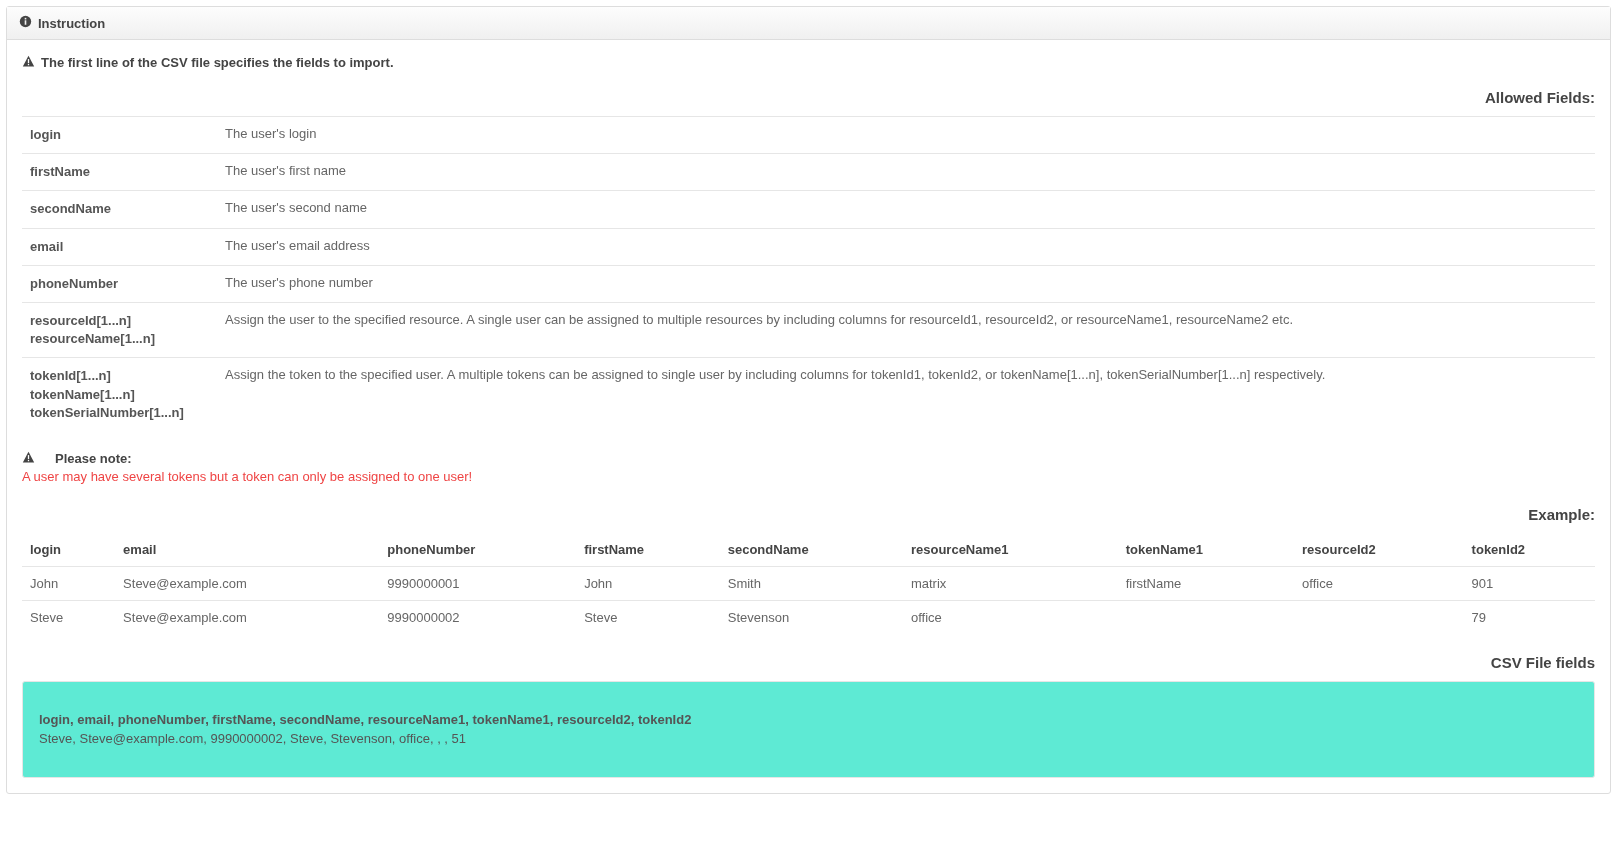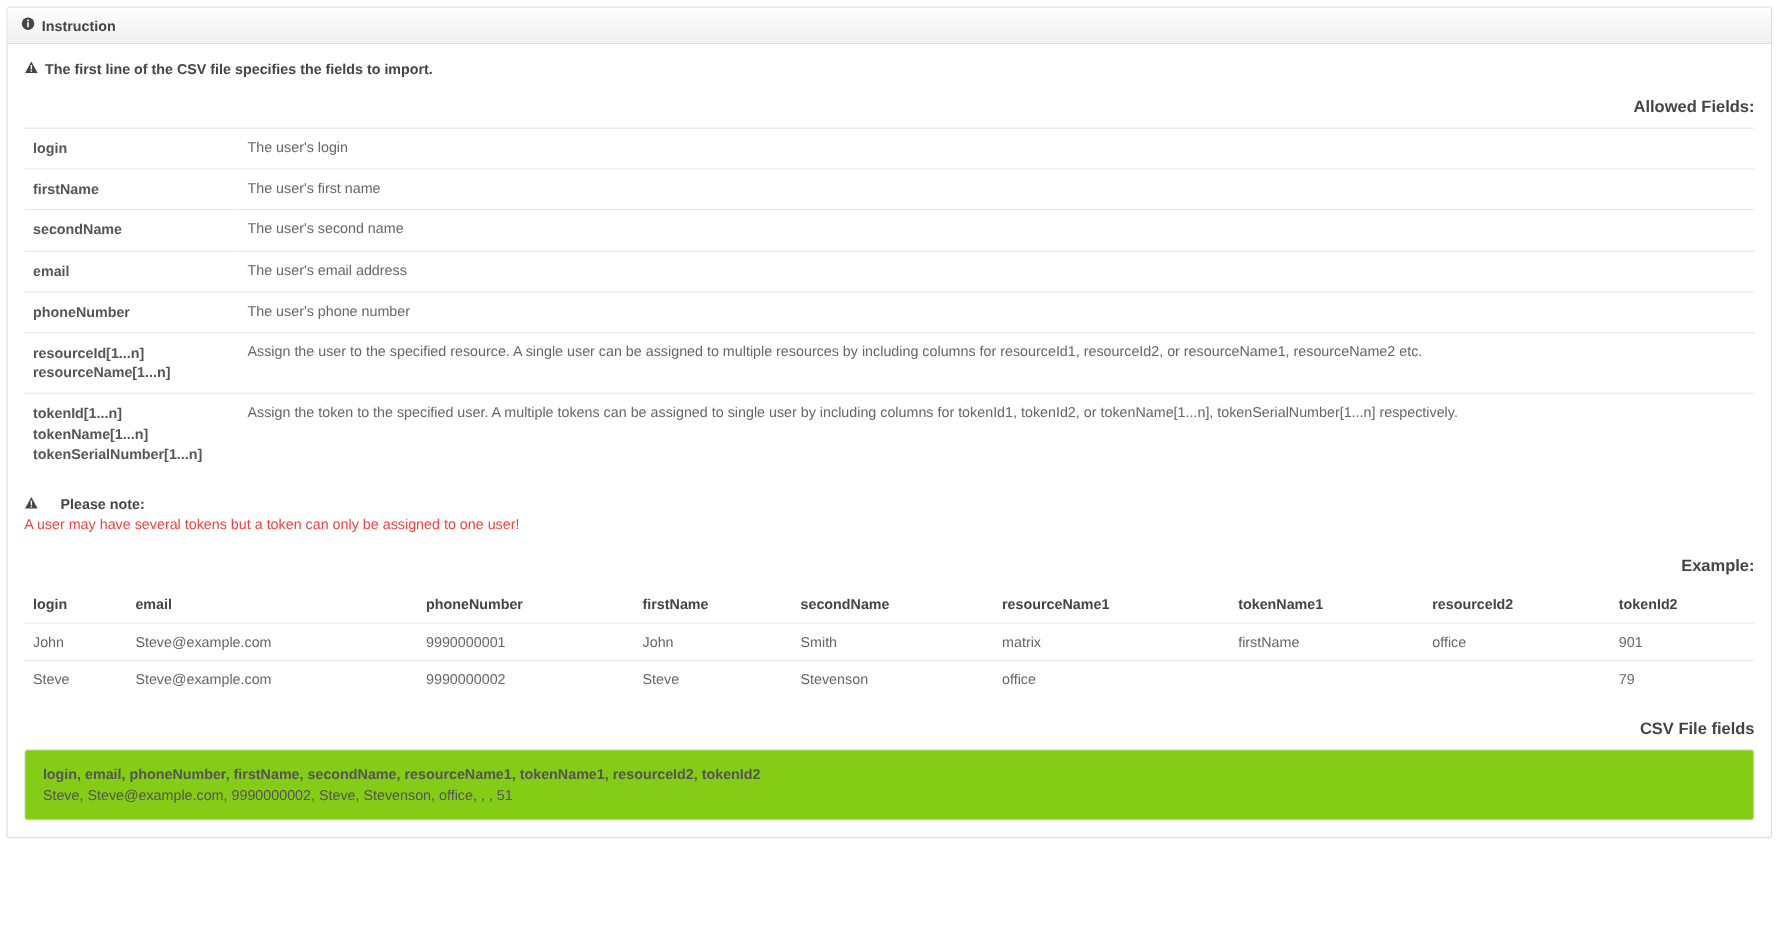--- a/index.html
+++ b/index.html
@@ -85,24 +85,24 @@
     color: #444;
     border-bottom: 1px solid #e6e6e6;
   }
   .example-table td {
     padding: 9px 8px;
     border-top: 1px solid #e6e6e6;
     color: #666;
     margin-top: 12px;
   }
   .csv-box {
-    background: #84cc16;
+    background: #5eead4;
     border: 1px solid #e6e6e6;
     border-radius: 3px;
-    padding: 12px 16px;
+    padding: 28px 16px;
     color: #555;
     line-height: 1.5;
   }
   .csv-box .csv-header { font-weight: bold; }
 </style>
 </head>
 <body>
 
 <div class="panel">
   <div class="panel-heading">

